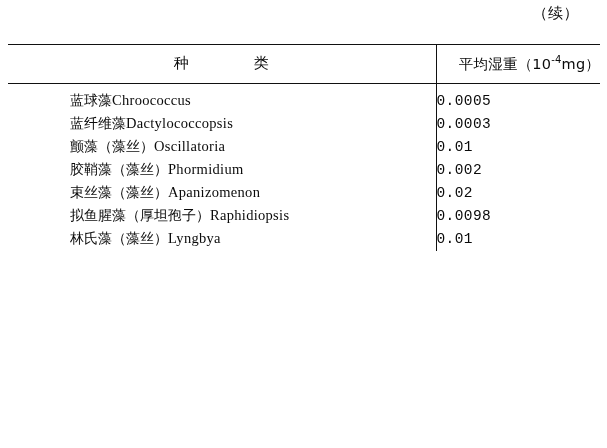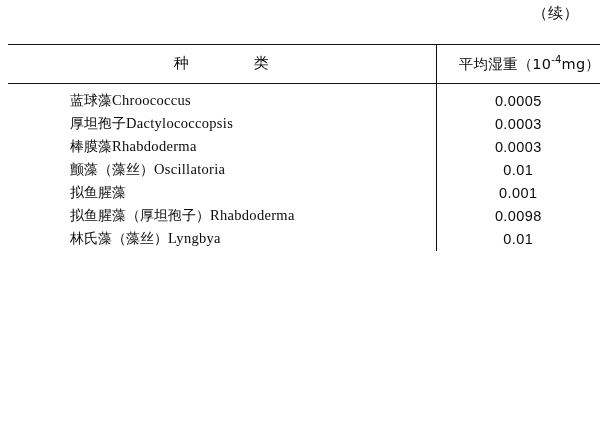--- a/index.html
+++ b/index.html
@@ -65,22 +65,21 @@
     padding: 2.5px 0;
     vertical-align: middle;
   }
   tbody td.species {
     padding-left: 62px;
     text-align: left;
     white-space: nowrap;
   }
   tbody td.value {
     border-left: 1.2px solid #111;
-    text-align: center;
-    font-family: Liberation Sans, sans-serif;
+    font-family: Liberation Mono, monospace;
     letter-spacing: 0.4px;
   }
   .sci {
     font-family: "Liberation Serif", "DejaVu Serif", serif;
     letter-spacing: 0.3px;
   }
   .cn {
     font-family: Liberation Serif, serif;
     font-size: 14px;
   }
@@ -120,37 +119,37 @@
       <tbody>
         <tr class="spacer-row">
           <td></td>
           <td class="value"></td>
         </tr>
       <tr>
             <td class="species"><span class="cn">蓝球藻</span><span class="sci">Chroococcus</span></td>
             <td class="value">0.0005</td>
           </tr>
           <tr>
-            <td class="species"><span class="cn">厚坦孢子</span><span class="sci">Dactylococcopsis</span></td>
-            <td class="value">0.0003</td>
-          </tr>
-          <tr>
-            <td class="species"><span class="cn">棒膜藻</span><span class="sci">Rhabdoderma</span></td>
+            <td class="species"><span class="cn">蓝纤维藻</span><span class="sci">Dactylococcopsis</span></td>
             <td class="value">0.0003</td>
           </tr>
           <tr>
             <td class="species"><span class="cn">颤藻（藻丝）</span><span class="sci">Oscillatoria</span></td>
             <td class="value">0.01</td>
           </tr>
           <tr>
-            <td class="species"><span class="cn">拟鱼腥藻</span></td>
-            <td class="value">0.001</td>
+            <td class="species"><span class="cn">胶鞘藻（藻丝）</span><span class="sci">Phormidium</span></td>
+            <td class="value">0.002</td>
           </tr>
           <tr>
-            <td class="species"><span class="cn">拟鱼腥藻（厚坦孢子）</span><span class="sci">Rhabdoderma</span></td>
+            <td class="species"><span class="cn">束丝藻（藻丝）</span><span class="sci">Apanizomenon</span></td>
+            <td class="value">0.02</td>
+          </tr>
+          <tr>
+            <td class="species"><span class="cn">拟鱼腥藻（厚坦孢子）</span><span class="sci">Raphidiopsis</span></td>
             <td class="value">0.0098</td>
           </tr>
           <tr>
             <td class="species"><span class="cn">林氏藻（藻丝）</span><span class="sci">Lyngbya</span></td>
             <td class="value">0.01</td>
           </tr>
         </tbody>
     </table>
   </div>
 

